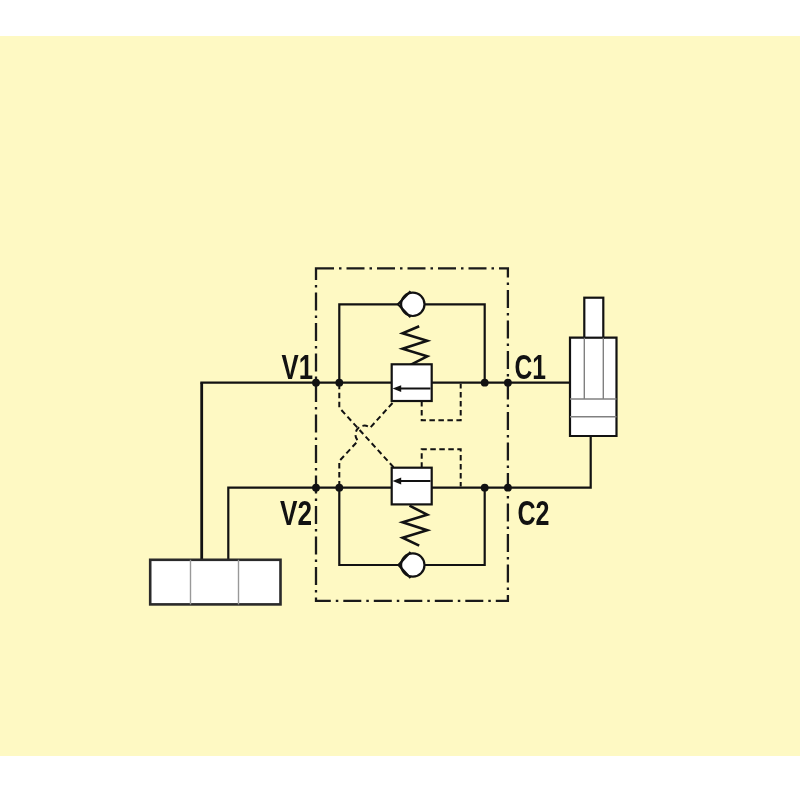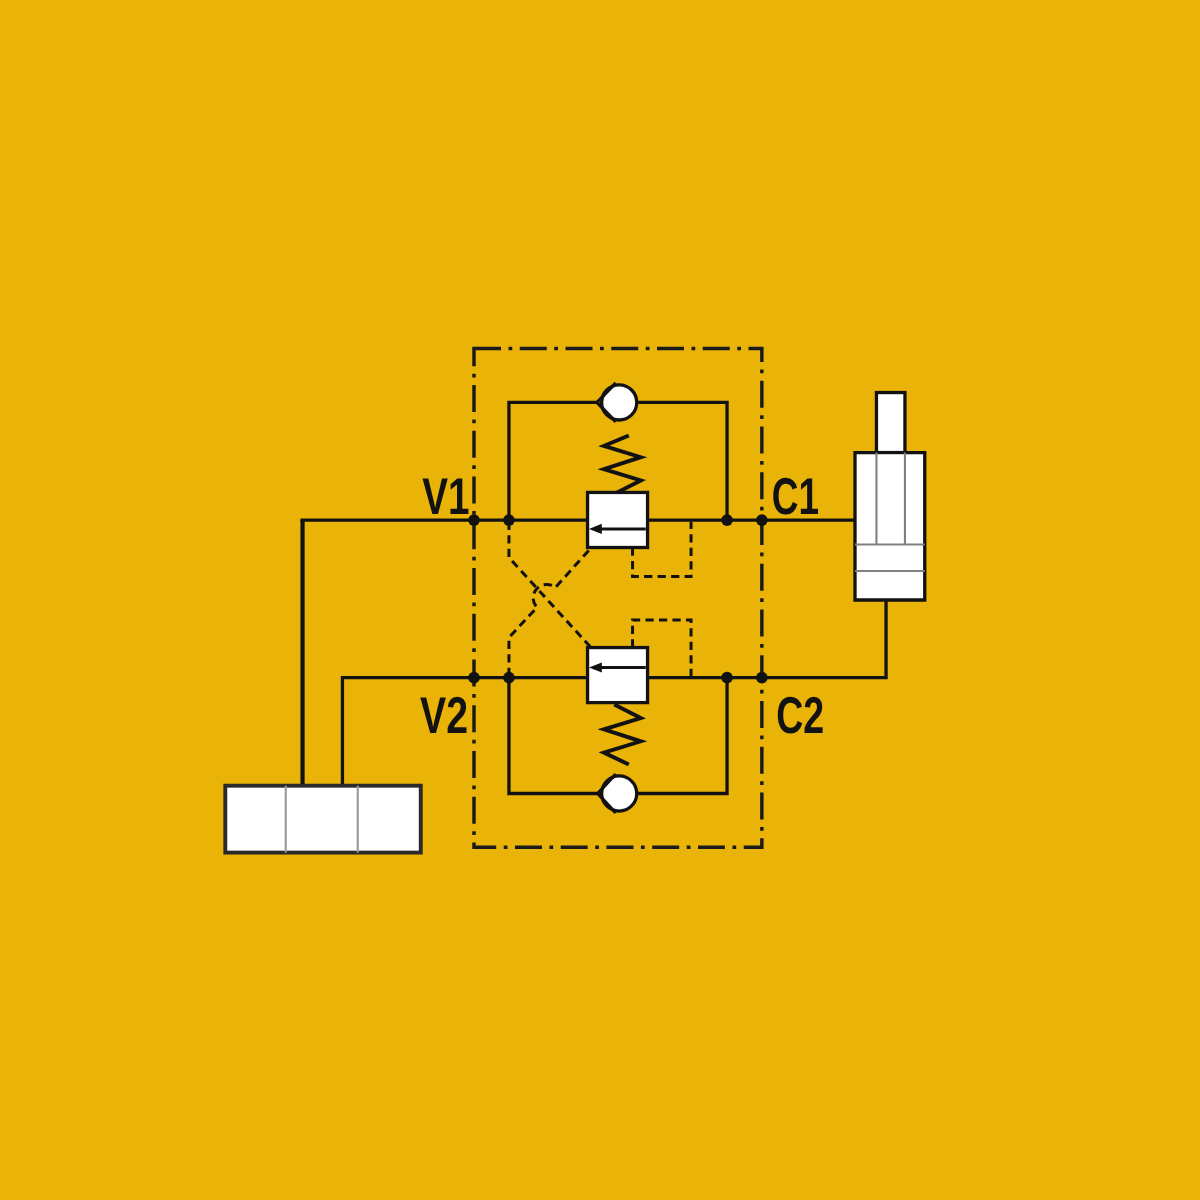--- a/index.html
+++ b/index.html
@@ -7,22 +7,23 @@
     padding: 0;
     width: 800px;
     height: 800px;
     background: #ffffff;
     overflow: hidden;
     font-family: "Liberation Sans", sans-serif;
   }
   .stage {
     position: relative;
     width: 800px;
-    height: 800px;
-    background: #eab308;
+    height: 720px;
+    background: #fef9c3;
+    margin-top: 36px;
   }
   svg { display: block; }
   .port-label {
     font-family: "Liberation Sans", sans-serif;
     font-weight: 700;
     font-size: 34.5px;
     fill: #121212;
   }
 </style>
 </head>

